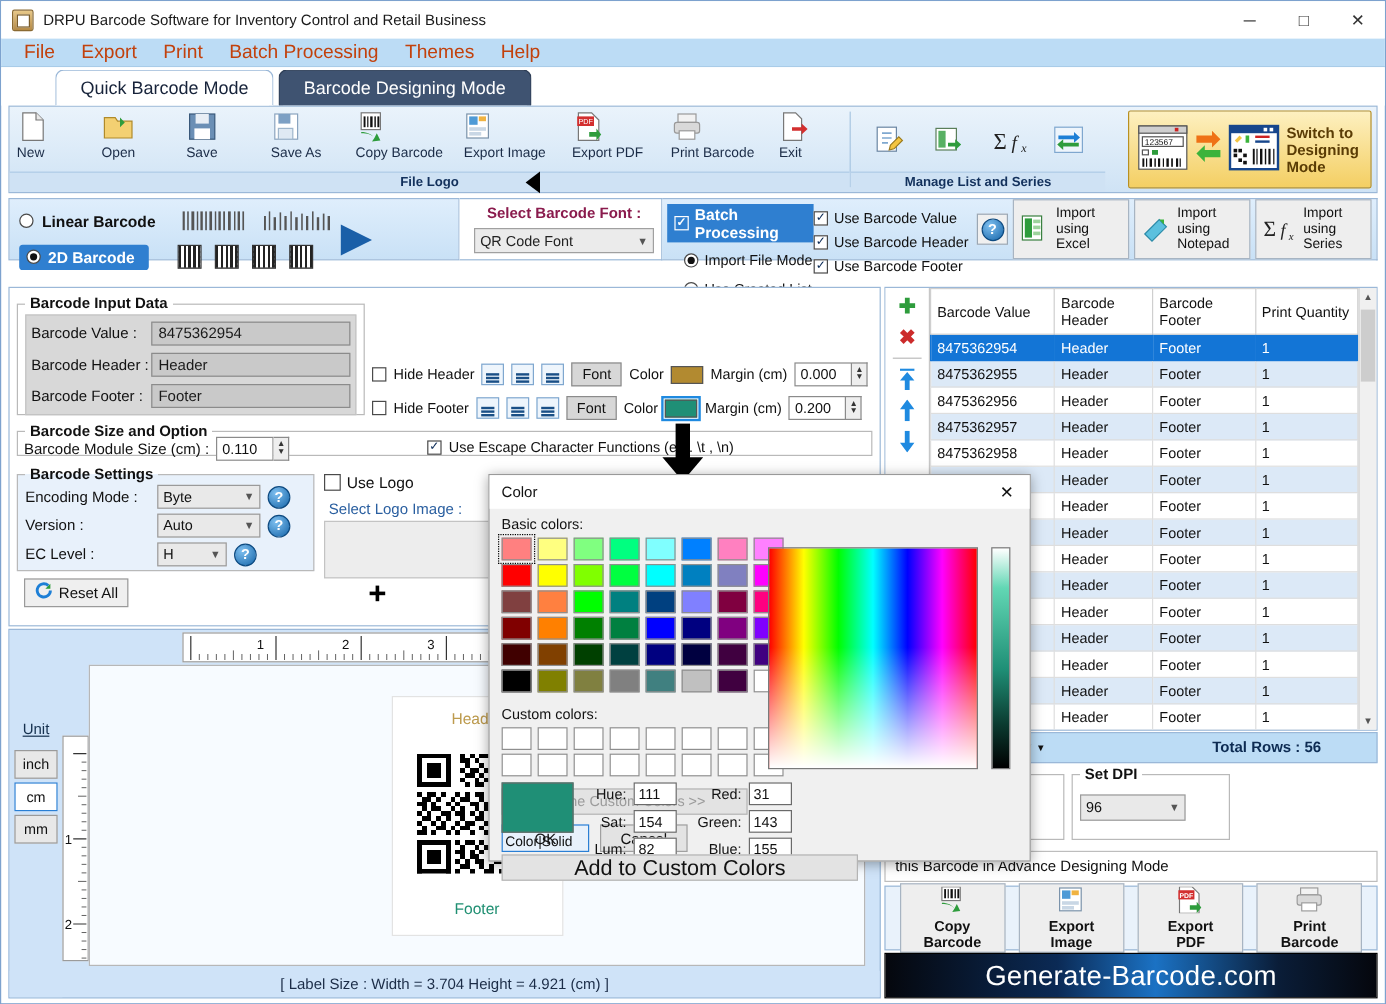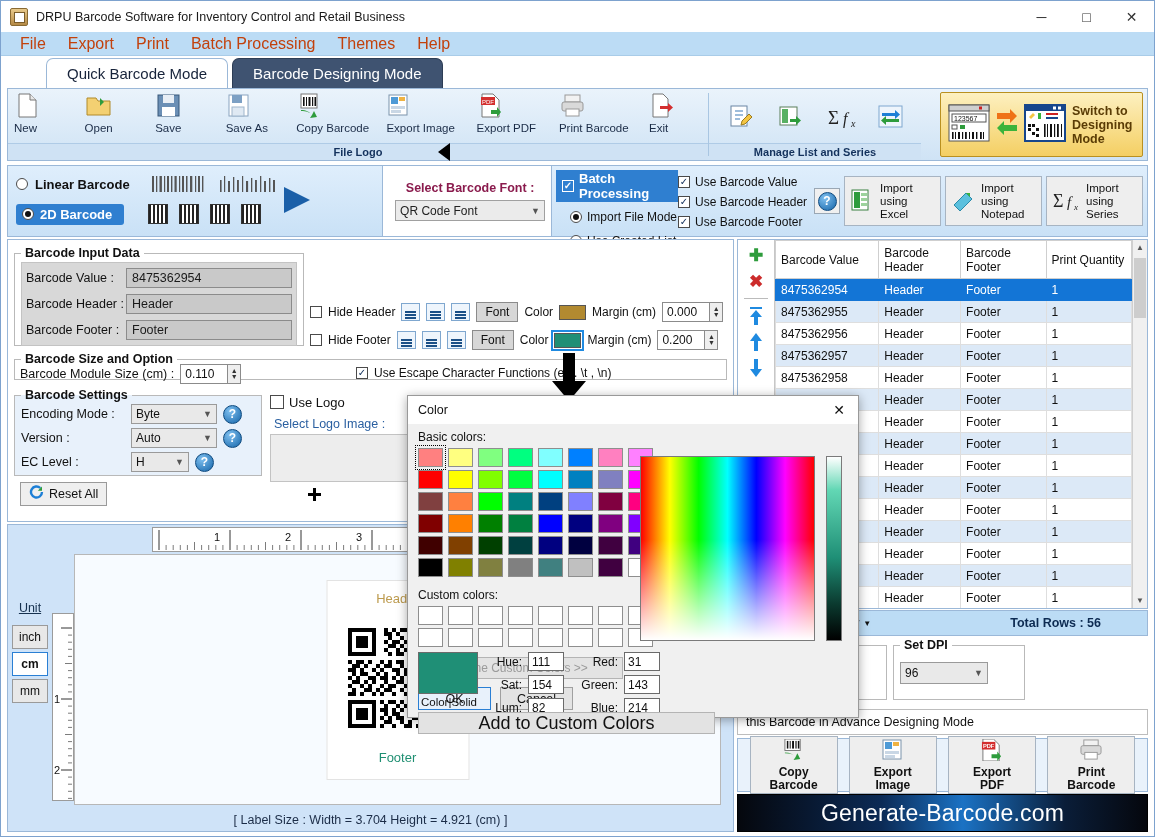--- a/index.html
+++ b/index.html
@@ -55,21 +55,21 @@
 
   .rgroup.mls { width:212px; }
   .rgroup.mls .rg-items { justify-content:space-around; }
 
   .switchbox { width:203px; margin:3px 4px 3px auto; border:1px solid #b99020;
       background:linear-gradient(#fdf0c0,#f4cf63); display:flex; align-items:center; gap:5px;
       padding:0 6px; border-radius:2px; }
   .switchbox .stxt { font-size:12.5px; font-weight:bold; color:#5a3c05; line-height:14px; }
 
   
-  .typebar { height:72px; margin:4px 6px 0 6px; display:flex; }
+  .typebar { height:52px; margin:4px 6px 0 6px; display:flex; }
   .typeleft { width:482px; background:linear-gradient(#dfeefc,#c9e1f6); border:1px solid #9bb8d8;
       padding:4px 8px; }
   .trow { height:28px; display:flex; align-items:center; }
   .trow .radio-lbl { font-weight:bold; font-size:13px; }
   .pill { background:#2f7fd0; color:#fff; font-weight:bold; font-size:13px;
       padding:3px 12px 3px 6px; border-radius:3px; display:flex; align-items:center; gap:6px; }
   .bcminis { display:flex; gap:11px; margin-left:24px; }
   .mini2d { width:20px; height:20px; border:1px solid #333; background:
       repeating-linear-gradient(90deg,#222 0 2px,#fff 2px 4px),
       repeating-linear-gradient(0deg,#222 0 2px,transparent 2px 4px); }
@@ -138,21 +138,21 @@
 
   .resetbtn { height:24px; border:1px solid #9a9a9a; background:#efefef; display:inline-flex;
       align-items:center; gap:5px; padding:0 8px; font-size:12.5px; }
 
   
   .preview { position:absolute; left:0; right:0; top:285px; bottom:0;
       border:1px solid #9bb8d8; background:#cfe3f8; }
   .unitcol { position:absolute; left:0; top:0; width:44px; bottom:0; background:#cfe3f8; }
   .unitbtn { width:36px; height:24px; margin:3px 4px; border:1px solid #9a9a9a; background:#e8e8e8;
       display:flex; align-items:center; justify-content:center; font-size:12px; }
-  .unitbtn.sel2 { border:1px solid #2a7fd4; background:#fff;font-weight:bold; }
+  .unitbtn.sel2 { border:1px solid #2a7fd4; background:#fff; }
   .ruler-h { position:absolute; left:144px; right:12px; top:2px; height:25px; background:#fff;
       border:1px solid #9b9b9b; overflow:hidden; }
   .ruler-v { position:absolute; left:44px; top:88px; width:22px; bottom:30px; background:#fff;
       border:1px solid #9b9b9b; overflow:hidden; }
   .canvas { position:absolute; left:66px; right:12px; top:29px; bottom:26px; background:#f7fbff;
       border:1px solid #b7b7b7; }
   .label-card { position:absolute; left:50%; top:50%; transform:translate(-50%,-50%);
       width:143px; height:200px; background:#fff; border:1px solid #e3e3e3;
       display:flex; flex-direction:column; align-items:center; justify-content:space-between;
       padding:10px 0 14px 0; }
@@ -1486,21 +1486,21 @@
         <div class="valbox">31</div>
 
         <div class="vl">Sat:</div>
         <div class="valbox">154</div>
         <div class="vl">Green:</div>
         <div class="valbox">143</div>
 
         <div class="vl">Lum:</div>
         <div class="valbox">82</div>
         <div class="vl">Blue:</div>
-        <div class="valbox">214</div>
+        <div class="valbox">155</div>
       </div>
 
       <div class="addcustom">Add to Custom Colors</div>
     </div>
   </div>
   <div class="sp-cursor"></div>
   <div class="lumarrow"></div>
 
 </div>
 

